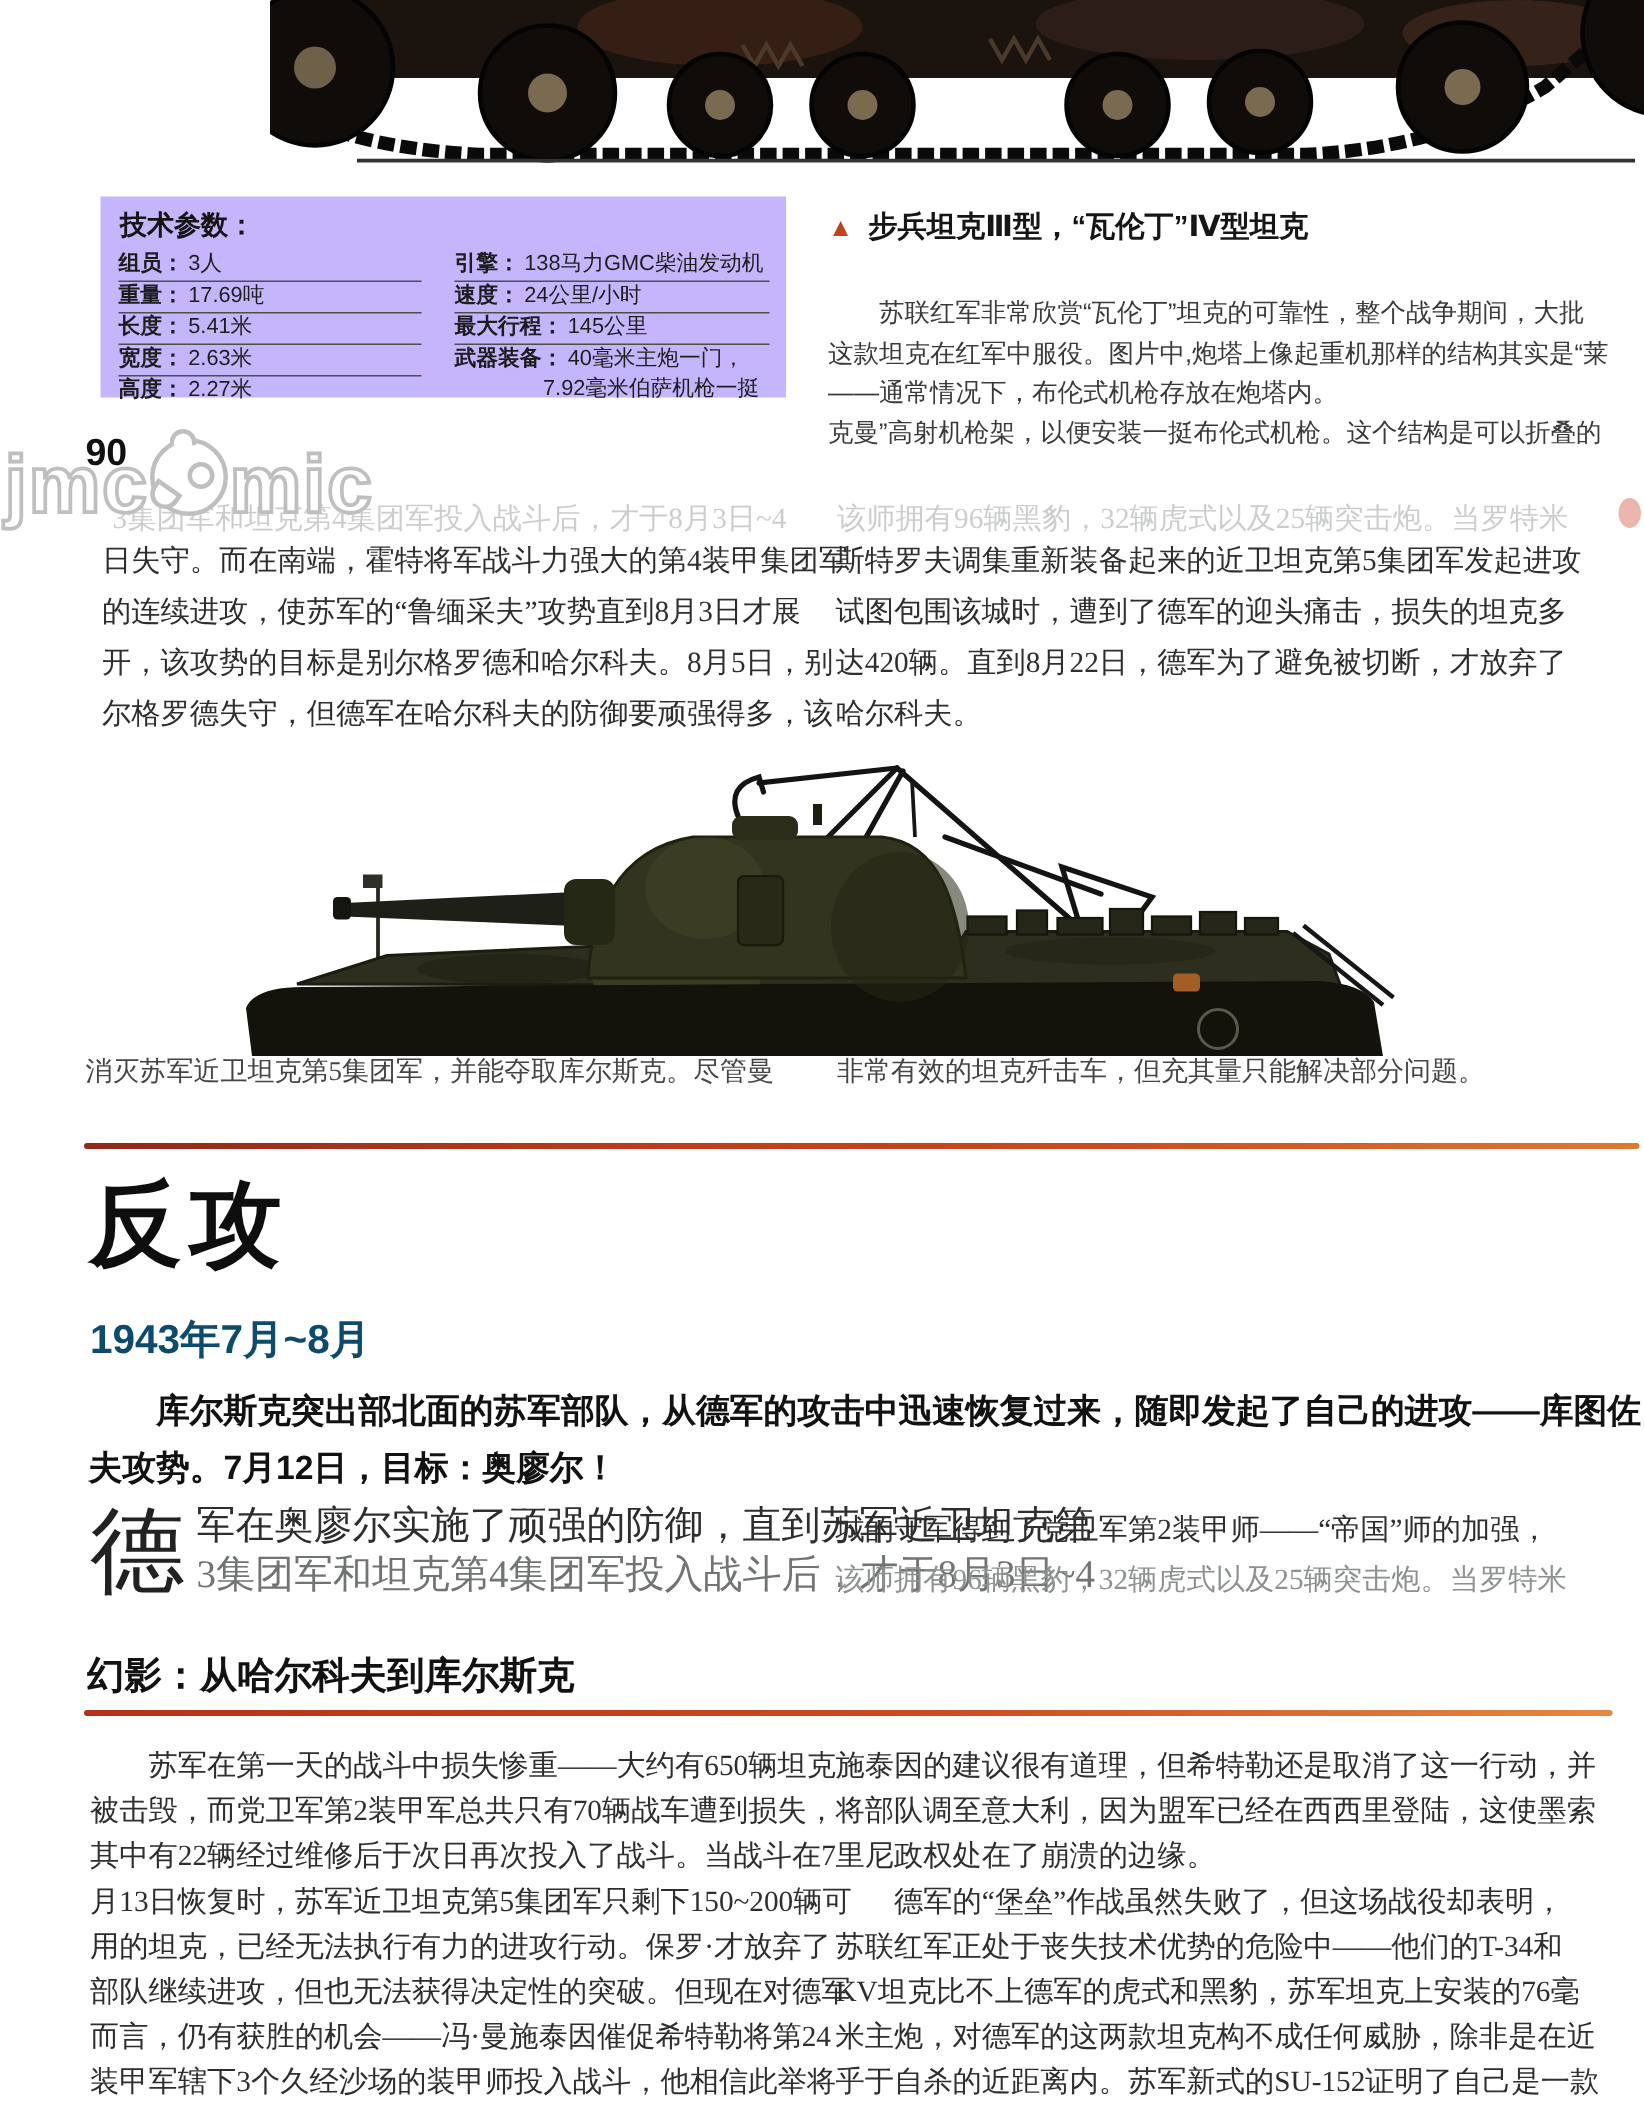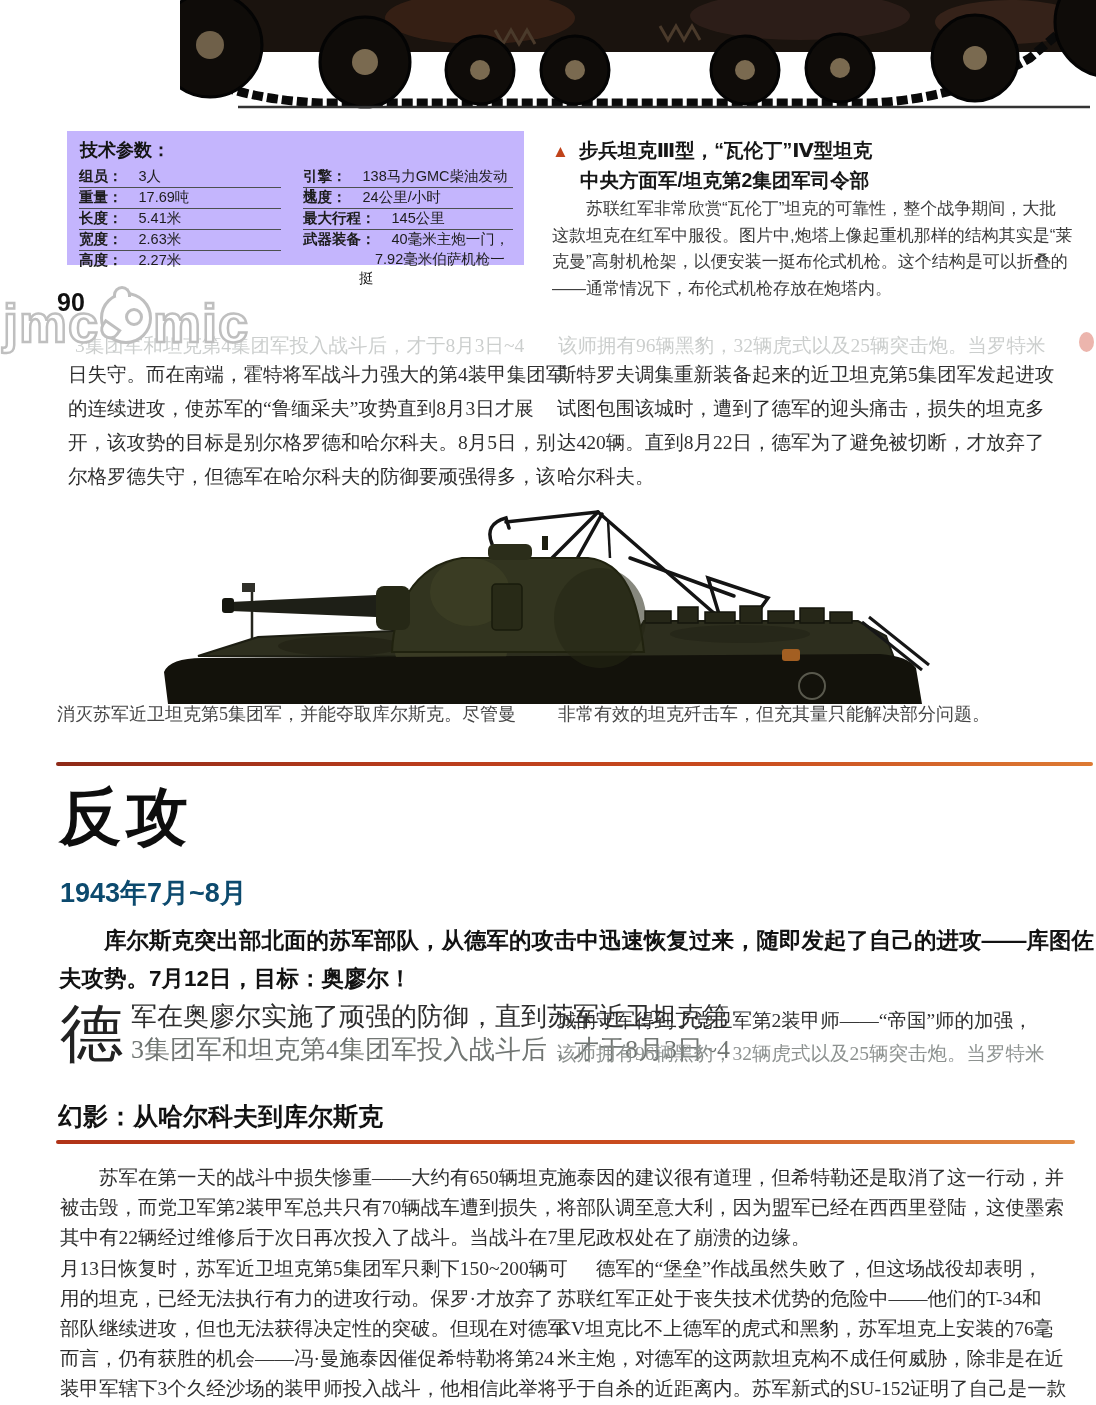--- a/index.html
+++ b/index.html
@@ -12,21 +12,21 @@
   .spec-panel{position:absolute;left:67px;top:131px;width:457px;height:134px;background:#c4b5fd;}
   .spec-title{position:absolute;left:13px;top:7px;font-family:"Liberation Sans","DejaVu Sans",sans-serif;
               font-weight:bold;font-size:18px;color:#141414;}
   .spec-col{position:absolute;top:36px;font-family:"Liberation Sans","DejaVu Sans",sans-serif;
             font-size:14.5px;color:#1d1d1d;}
   .spec-col-left{left:12px;width:202px;}
   .spec-col-right{left:236px;width:210px;}
   .srow{height:20px;line-height:19px;}
   .srow.u{border-bottom:1.5px solid #4c4f50;}
   .slab{font-weight:bold;}
-  .sval{margin-left:16px;}
+  .sval{margin-left:3px;}
   .srow.indent{padding-left:56px;}
 
   
   .pn-title{position:absolute;left:552px;top:137px;font-family:"Liberation Sans","DejaVu Sans",sans-serif;
             font-weight:bold;font-size:19.5px;color:#161616;}
   .tri{color:#c0431a;font-size:17px;margin-right:10px;}
   .pn-title2{position:absolute;left:580px;top:167px;font-family:"Liberation Sans","DejaVu Sans",sans-serif;
              font-weight:bold;font-size:19.5px;color:#161616;}
   .pn-body{position:absolute;left:552px;top:196px;width:545px;
            font-family:"Liberation Sans","DejaVu Sans",sans-serif;font-size:17px;line-height:26.5px;color:#3a3a3a;}
@@ -139,26 +139,25 @@
       <div class="srow u"><span class="slab">速度：</span><span class="sval">24公里/小时</span></div>
       <div class="srow u"><span class="slab">最大行程：</span><span class="sval">145公里</span></div>
       <div class="srow"><span class="slab">武器装备：</span><span class="sval">40毫米主炮一门，</span></div>
       <div class="srow indent"><span class="sval">7.92毫米伯萨机枪一挺</span></div>
     </div>
   </section>
 
   <div class="pn-title">
     <span class="tri">▲</span><span>步兵坦克Ⅲ型，“瓦伦丁”Ⅳ型坦克</span>
   </div>
-  <div class="pn-title2">中央方面军/坦克第2集团军司令部</div>
   <div class="pn-body">
       <div class="line">　　苏联红军非常欣赏“瓦伦丁”坦克的可靠性，整个战争期间，大批</div>
       <div class="line">这款坦克在红军中服役。图片中,炮塔上像起重机那样的结构其实是“莱</div>
+      <div class="line">——通常情况下，布伦式机枪存放在炮塔内。</div>
       <div class="line">克曼”高射机枪架，以便安装一挺布伦式机枪。这个结构是可以折叠的</div>
-      <div class="line">——通常情况下，布伦式机枪存放在炮塔内。</div>
     </div>
 
   <div class="pageno">90</div>
   <div class="watermark">
     <span>jmc</span>
       <span class="wm-bird">
         <span class="wm-tuft"></span>
         <span class="wm-eye"></span>
         <span class="wm-beak"></span>
       </span>

